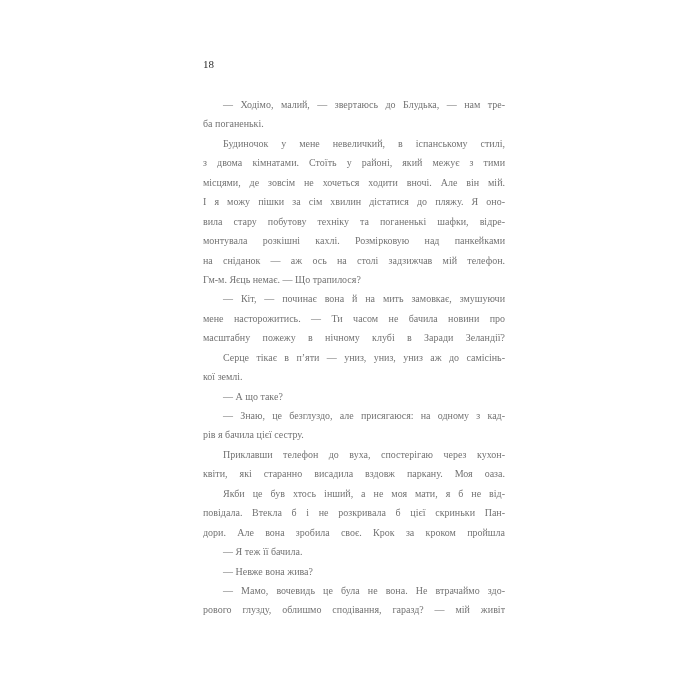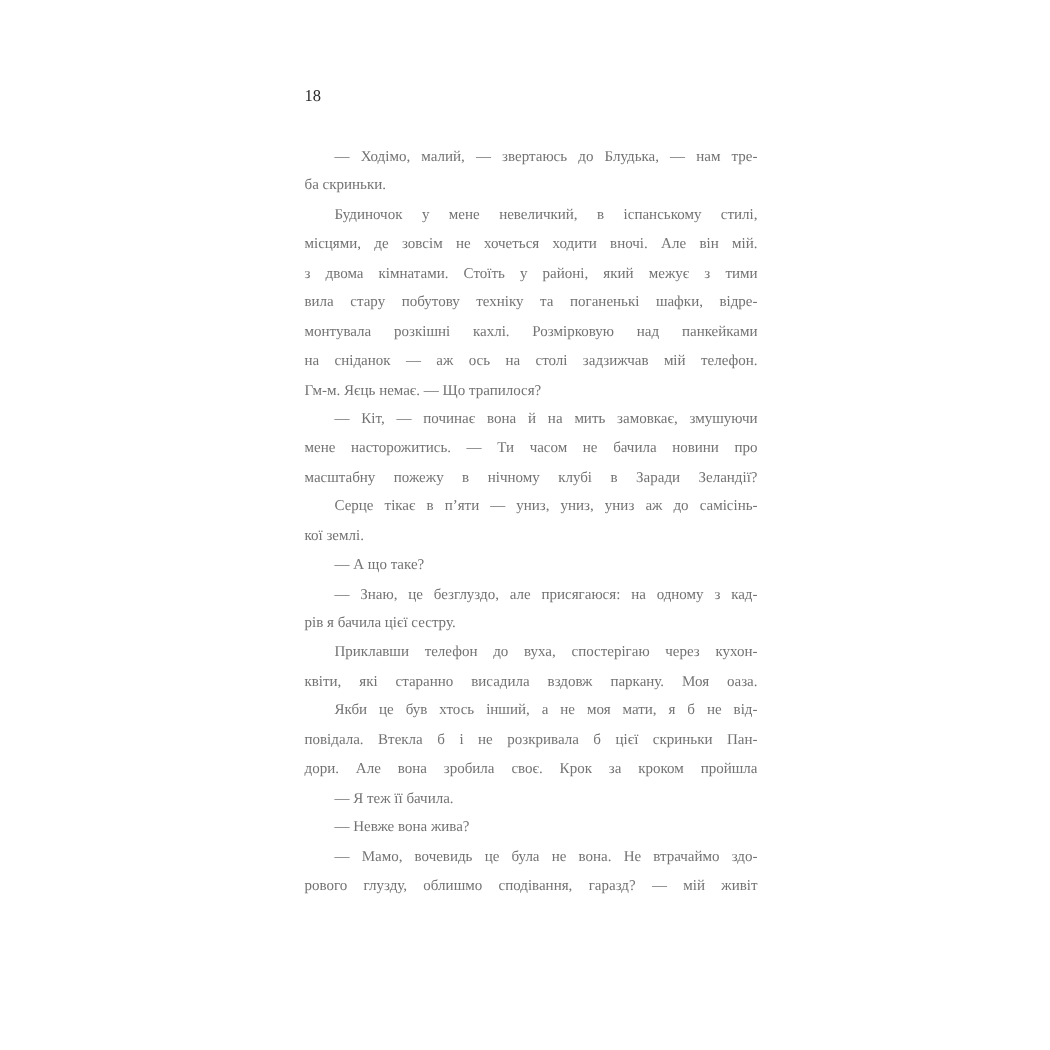--- a/index.html
+++ b/index.html
@@ -18,24 +18,25 @@
   .line.last { text-align-last:left; }
   .line.indent { padding-left:20px; }
 </style>
 </head>
 <body>
 
 <div class="page">
   <div class="page-number">18</div>
   <div class="text-block" id="text-block">
       <div class="line indent">— Ходімо, малий, — звертаюсь до Блудька, — нам тре-</div>
-      <div class="line last">ба скриньки.</div>
+      <div class="line last">ба поганенькі.</div>
       <div class="line indent">Будиночок у мене невеличкий, в іспанському стилі,</div>
+      <div class="line">з двома кімнатами. Стоїть у районі, який межує з тими</div>
       <div class="line">місцями, де зовсім не хочеться ходити вночі. Але він мій.</div>
-      <div class="line">з двома кімнатами. Стоїть у районі, який межує з тими</div>
+      <div class="line">І я можу пішки за сім хвилин дістатися до пляжу. Я оно-</div>
       <div class="line">вила стару побутову техніку та поганенькі шафки, відре-</div>
       <div class="line">монтувала розкішні кахлі. Розмірковую над панкейками</div>
       <div class="line">на сніданок — аж ось на столі задзижчав мій телефон.</div>
       <div class="line last">Гм-м. Яєць немає. — Що трапилося?</div>
       <div class="line indent">— Кіт, — починає вона й на мить замовкає, змушуючи</div>
       <div class="line">мене насторожитись. — Ти часом не бачила новини про</div>
       <div class="line">масштабну пожежу в нічному клубі в Заради Зеландії?</div>
       <div class="line indent">Серце тікає в п’яти — униз, униз, униз аж до самісінь-</div>
       <div class="line last">кої землі.</div>
       <div class="line indent last">— А що таке?</div>

